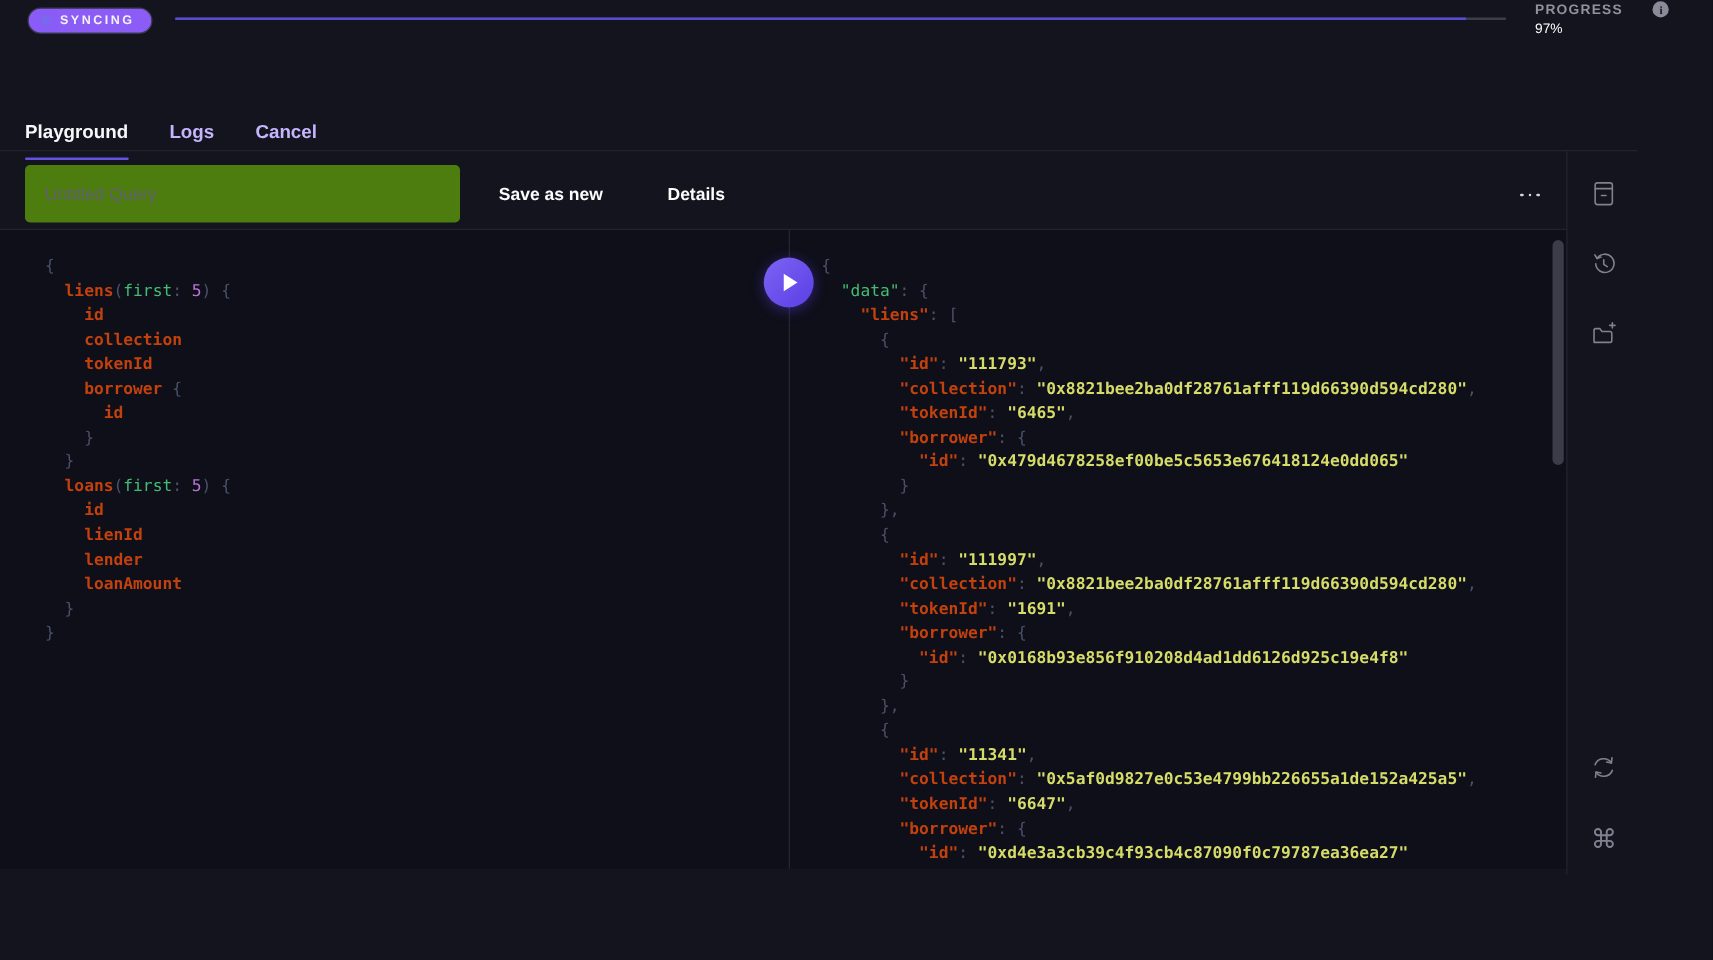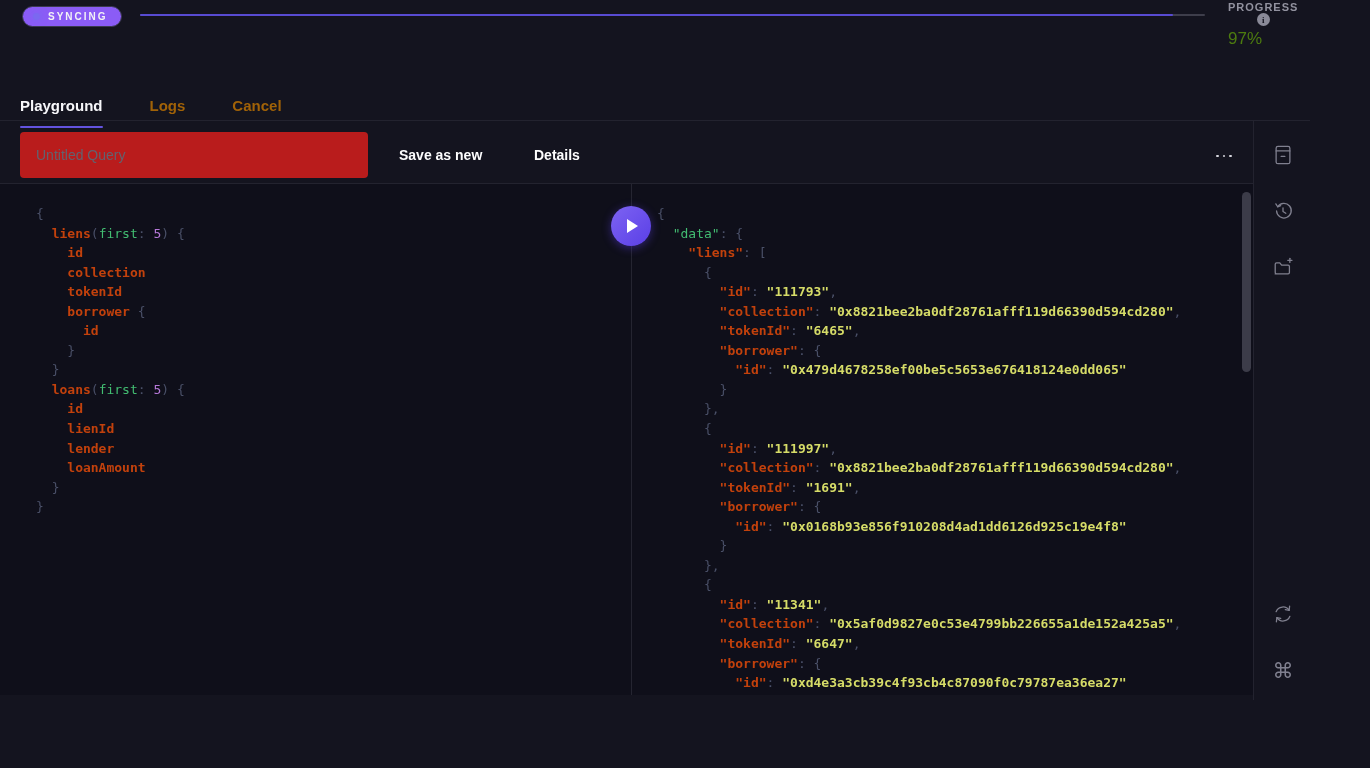--- a/index.html
+++ b/index.html
@@ -26,47 +26,47 @@
   }
   .sync-label {
     font-size:10px; font-weight:bold; letter-spacing:2px; color:#f2f2f6;
   }
   .progress-track {
     left:140px; top:14px; width:1065px; height:2px;
     background:#3e3e4b; border-radius:1px;
   }
   .progress-fill { height:100%; background:#584bd2; border-radius:1px; }
   .progress-info { left:1228px; top:1px; }
-  .progress-label-row { display:flex; align-items:center; gap:0;flex-direction:column; }
+  .progress-label-row { display:flex; align-items:center; gap:24px; }
   .progress-label {
     font-size:11px; font-weight:bold; letter-spacing:1px; color:#92929f;
   }
   .info-icon {
     width:13px; height:13px; border-radius:50%;
     background:#8a8a98; color:#14141f;
     font-size:9px; font-weight:bold; font-family:"Liberation Serif", serif;
     display:flex; align-items:center; justify-content:center;
     cursor:pointer;
   }
-  .progress-value { font-size:17px; color:#4d7c0f; margin-top:3px; }
-
-  
-  .tabs { left:20px; top:97px; display:flex; gap:47px; }
-  .tab { font-size:15px; font-weight:bold; color:#a16207; cursor:pointer; padding-bottom:14px; position:relative; }
+  .progress-value { font-size:11px; color:#ffffff; margin-top:3px; }
+
+  
+  .tabs { left:20px; top:97px; display:flex; gap:33px; }
+  .tab { font-size:15px; font-weight:bold; color:#c4b5fd; cursor:pointer; padding-bottom:14px; position:relative; }
   .tab.active { color:#f7f7fa; }
   .tab.active .tab-underline {
     position:absolute; left:0; right:0; bottom:0; height:2.5px;
     background:#6353e0; border-radius:2px;
   }
   .hr-tabs { left:0; top:120px; width:1310px; height:1px; background:#23232f; }
 
   
   .query-name-input {
     left:20px; top:132px; width:348px; height:46px;
-    background:#b91c1c; border:none; border-radius:4px;
+    background:#4d7c0f; border:none; border-radius:4px;
     color:#d8d8e0; font-size:14px; padding:0 16px; outline:none;
     font-family:"Liberation Sans", sans-serif;
   }
   .query-name-input::placeholder { color:#62626f; }
   .txt-btn {
     top:147px; font-size:14px; font-weight:bold; color:#fdfdfe;
     background:none; border:none; cursor:pointer;
     font-family:"Liberation Sans", sans-serif;
   }
   .save-btn { left:399px;text-align:center; }

